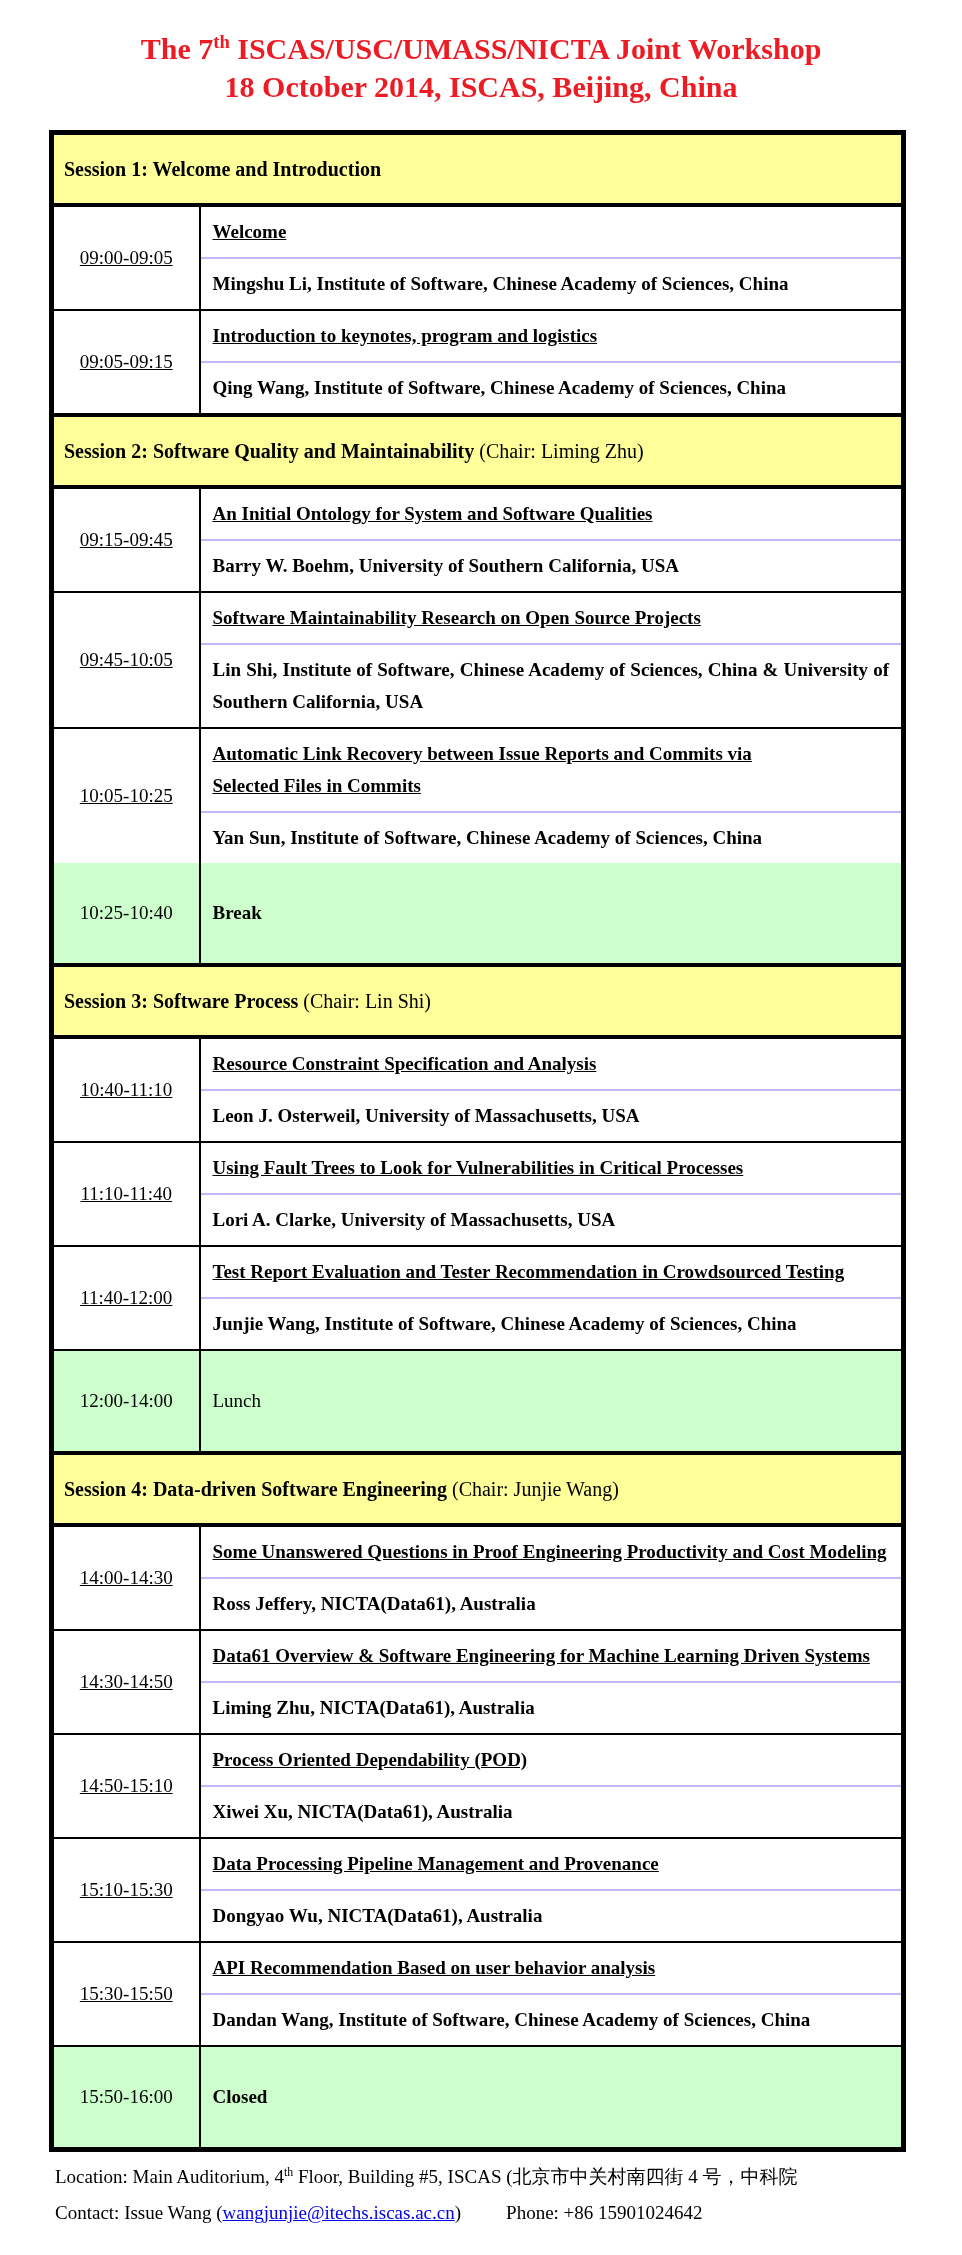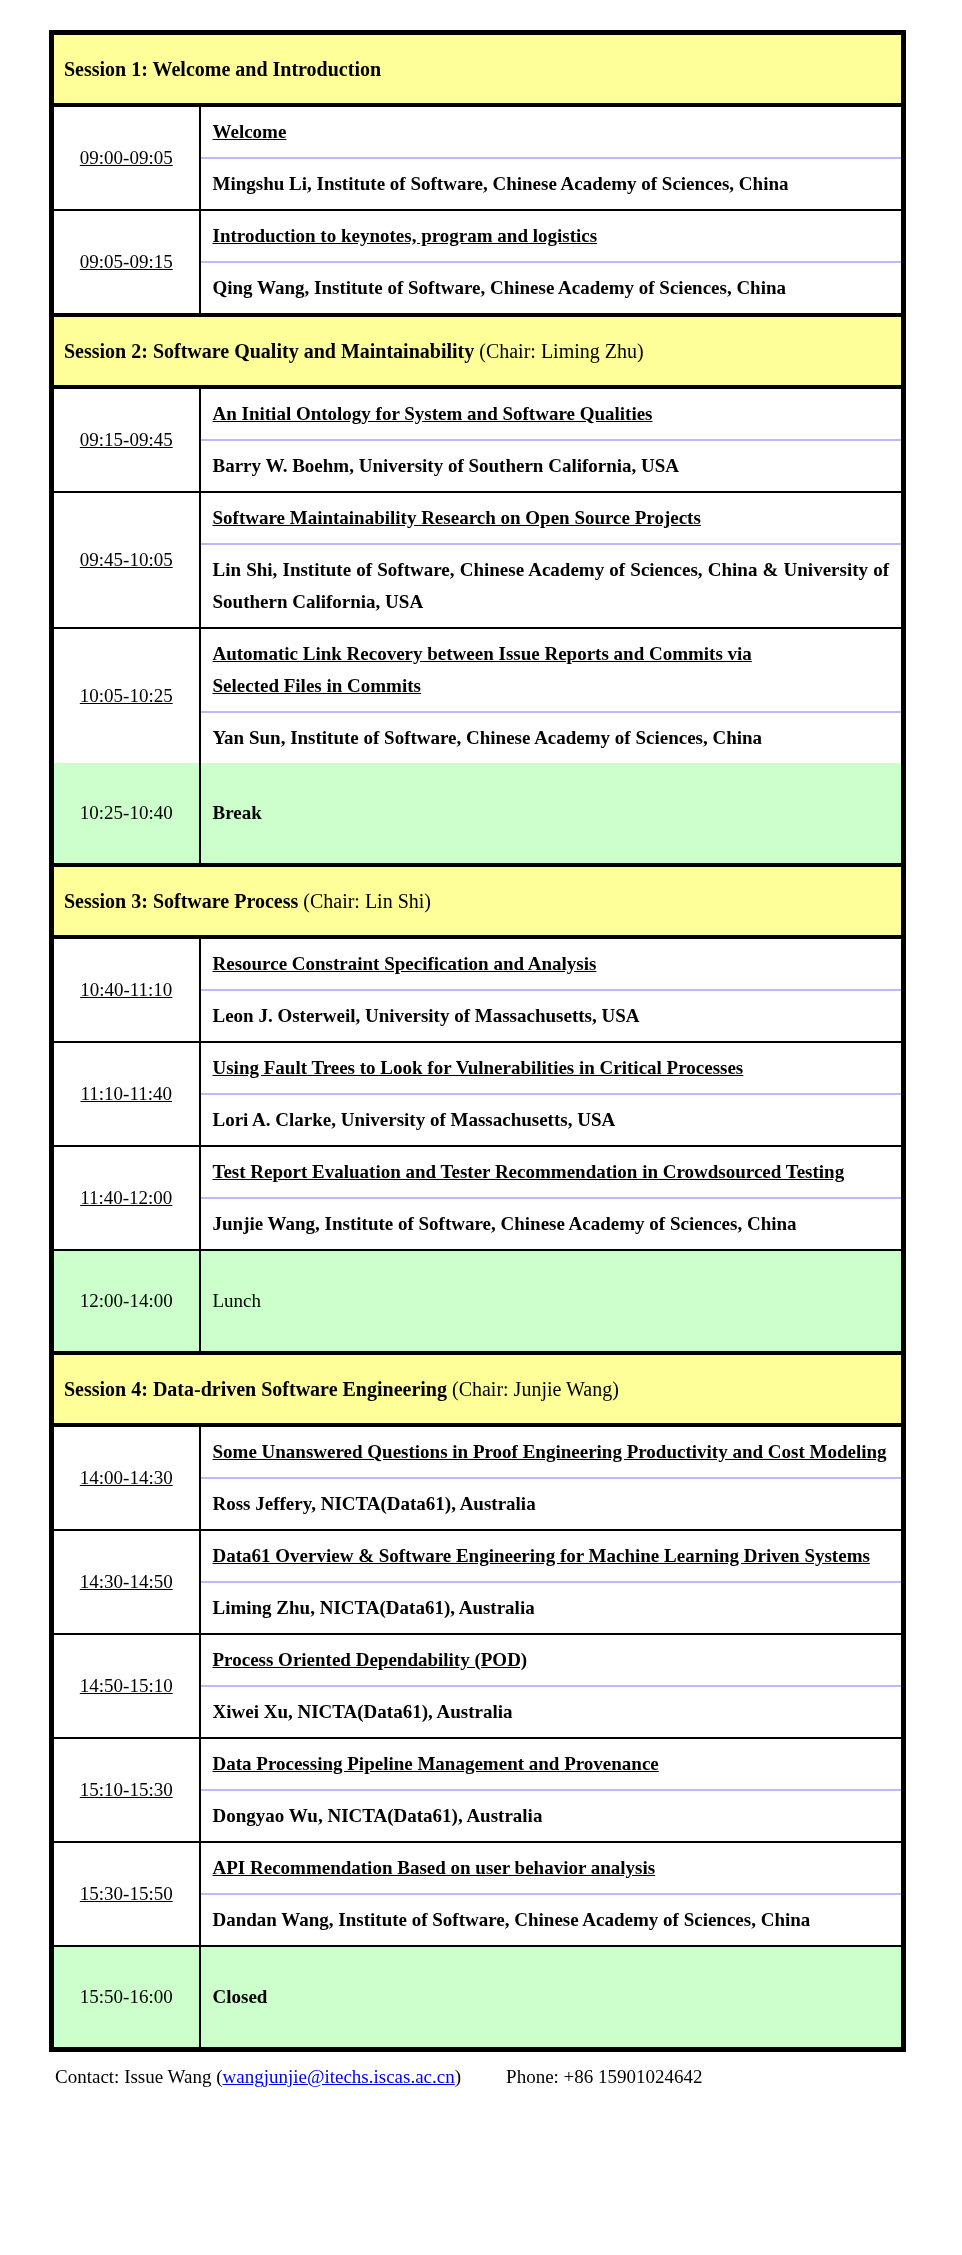--- a/index.html
+++ b/index.html
@@ -57,20 +57,22 @@
   .footer p{margin:0;line-height:31px;}
   .footer sup{font-size:0.62em;line-height:0;}
   .footer .contact-line{margin-top:5px;}
   a.email{color:var(--link-blue);text-decoration:underline;cursor:pointer;}
   .phone-part{margin-left:45px;}
 </style>
 </head>
 <body>
 
 <h1 class="page-title">
+  <span class="tline"><span>The 7</span><sup>th</sup><span> ISCAS/USC/UMASS/NICTA Joint Workshop</span></span>
+  <span class="tline">18 October 2014, ISCAS, Beijing, China</span>
 </h1>
 
 <table class="sched">
   <colgroup>
       <col class="c-time">
       <col class="c-content">
     </colgroup>
 
   <tbody>
       <tr class="session">
@@ -205,14 +207,15 @@
   </tr>
 
   <tr class="green thin-top">
     <td class="t-cell">15:50-16:00</td>
     <td class="label-cell label-bold">Closed</td>
   </tr>
 </tbody>
   </table>
 
 <div class="footer">
+  <p><span>Location: Main Auditorium, 4</span><sup>th</sup><span> Floor, Building #5, ISCAS (北京市中关村南四街 4 号，中科院</span></p>
   <p class="contact-line"><span>Contact: Issue Wang (</span><a class="email">wangjunjie@itechs.iscas.ac.cn</a><span>)</span><span class="phone-part">Phone: +86 15901024642</span></p>
 </div>
 
 </body></html>

